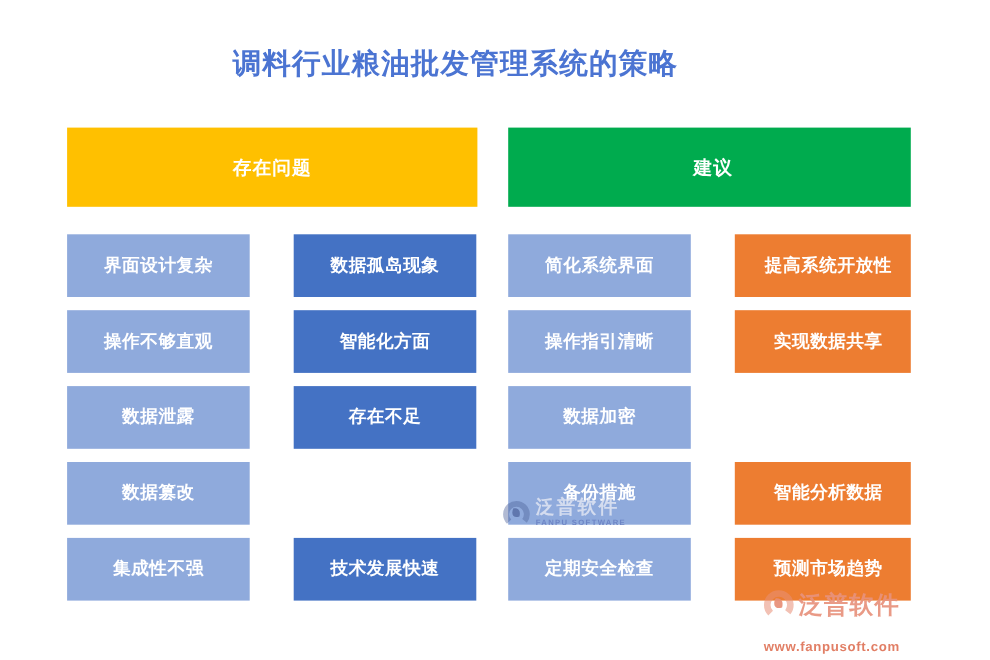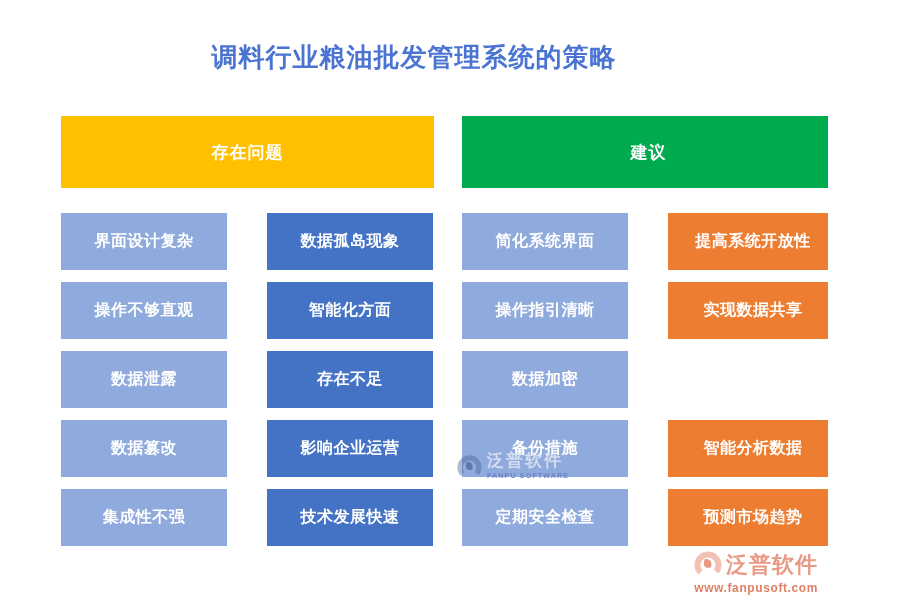--- a/index.html
+++ b/index.html
@@ -40,21 +40,21 @@
   .wm-sub{font-size:7px;font-weight:700;color:rgba(108,131,196,0.95);letter-spacing:1.2px;margin-top:3px;}
 
   
   .footer-logo{
     position:absolute;right:10px;bottom:5px;display:flex;flex-direction:column;align-items:flex-end;
     opacity:0.92;
   }
   .fl-top{display:flex;align-items:center;gap:3px;}
   .fl-icon{width:30px;height:30px;color:#e88f77;}
   .fl-brand{font-size:22px;font-weight:700;color:#e8927c;letter-spacing:1px;}
-  .fl-url{font-size:12px;font-weight:700;color:#df7458;letter-spacing:0.6px;margin-top:1px;}
+  .fl-url{font-size:12px;font-weight:700;color:#df7458;letter-spacing:0.6px;margin-top:16px;}
   svg{display:block}
 </style>
 </head>
 <body>
 
 <div class="canvas">
 
   <h1 class="page-title">调料行业粮油批发管理系统的策略</h1>
 
   <div class="hdr hdr-problems">存在问题</div>
@@ -62,21 +62,20 @@
 
   <div class="cell c-light col1 row1">界面设计复杂</div>
   <div class="cell c-light col1 row2">操作不够直观</div>
   <div class="cell c-light col1 row3">数据泄露</div>
   <div class="cell c-light col1 row4">数据篡改</div>
   <div class="cell c-light col1 row5">集成性不强</div>
 
   <div class="cell c-dark col2 row1">数据孤岛现象</div>
   <div class="cell c-dark col2 row2">智能化方面</div>
   <div class="cell c-dark col2 row3">存在不足</div>
-  <div class="cell c-dark col2 row4">影响企业运营</div>
   <div class="cell c-dark col2 row5">技术发展快速</div>
 
   <div class="cell c-light col3 row1">简化系统界面</div>
   <div class="cell c-light col3 row2">操作指引清晰</div>
   <div class="cell c-light col3 row3">数据加密</div>
   <div class="cell c-light col3 row4">备份措施</div>
   <div class="cell c-light col3 row5">定期安全检查</div>
 
   <div class="cell c-orange col4 row1">提高系统开放性</div>
   <div class="cell c-orange col4 row2">实现数据共享</div>

